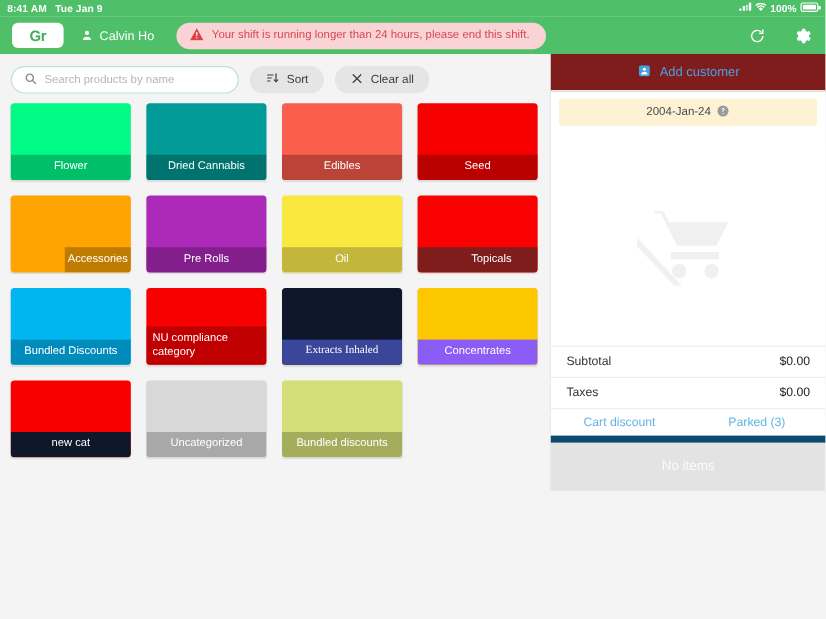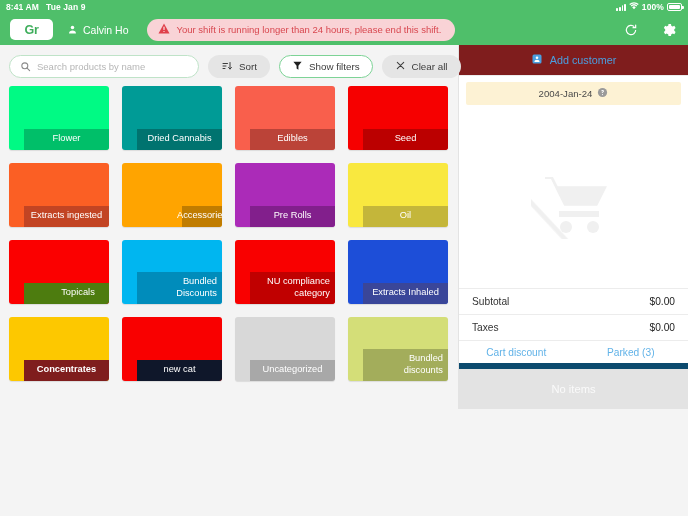--- a/index.html
+++ b/index.html
@@ -15,21 +15,21 @@
   
   .statusbar {
     height: 14px; background: #4fbf6a;
     display: flex; align-items: center;
     padding: 0 6px; color: #fff;
     font-size: 8.5px; font-weight: bold;
     letter-spacing: .1px;
   }
   .sb-time { margin-right: 7px; }
   .sb-date { font-weight: bold; }
-  .sb-right { margin-left: auto; display: flex; align-items: center; gap: 3px; }
+  .sb-right { margin-left: auto; display: flex; align-items: flex-start; gap: 3px; }
   .sig { display: flex; align-items: flex-end; gap: 1px; height: 7px; }
   .sig i { display:block; width: 1.6px; background: #fff; border-radius: .4px; }
   .sig i:nth-child(1){ height: 2.5px; }
   .sig i:nth-child(2){ height: 4px; }
   .sig i:nth-child(3){ height: 5.5px; }
   .sig i:nth-child(4){ height: 7px; }
   .batt { width: 15px; height: 7.5px; border: 1px solid #fff; border-radius: 2px; position: relative; padding: 1px; }
   .batt::after { content:""; position:absolute; right:-2.6px; top: 2.2px; width: 1.4px; height: 2.8px; background:#fff; border-radius: 0 1px 1px 0; }
   .batt span { display:block; height: 100%; background: #fff; border-radius: 1px; }
   .pct { font-size: 8.5px; }
@@ -83,23 +83,23 @@
   .grid {
     display: grid; grid-template-columns: repeat(4, 100px);
     gap: 13px 13px; padding: 0 9px;
   }
   .tile {
     height: 64px; border-radius: 3px; overflow: hidden; position: relative;
     display: flex; flex-direction: column; justify-content: flex-end; cursor: pointer;
     box-shadow: 0 1px 1px rgba(0,0,0,.10);
   }
   .tile .label {
-    font-size: 9.3px; color: #fff; text-align: right; line-height: 11.5px;
+    font-size: 9.3px; color: #fff; text-align: left; line-height: 11.5px;
     padding: 4px 5px 5px 5px; min-height: 21px;
-    display: flex; align-items: center; justify-content: center; margin-left: 15px;
+    display: flex; align-items: center; justify-content: center;
   }
   .tile.two .label { min-height: 31px; }
 
   
   .addcust {
     height: 31px; display: flex; align-items: center; justify-content: center;
     gap: 7px; color: #4a9fe0; font-size: 10.8px; border-bottom: 1px solid #ececec;
     cursor: pointer; background: #7f1d1d;
   }
   .datebar {
@@ -210,28 +210,20 @@
           <span>
             <svg width="12" height="12" viewBox="0 0 24 24" fill="none" stroke="#3c3c3c" stroke-width="2" stroke-linecap="round">
                 <path d="M4 7h9M4 12h6M4 17h4"></path>
                 <path d="M18 5v13"></path>
                 <path d="M15 15l3 3 3-3"></path>
               </svg>
           </span>
           <span>Sort</span>
         </div>
 
-        <div class="pill outline">
-          <span>
-            <svg width="11" height="11" viewBox="0 0 24 24" fill="#1f1f1f">
-                <path d="M3 4h18l-7 8.5V21l-4-2.2v-6.3L3 4z"></path>
-              </svg>
-          </span>
-          <span>Show filters</span>
-        </div>
 
         <div class="pill">
           <span>
             <svg width="11" height="11" viewBox="0 0 24 24" fill="none" stroke="#3c3c3c" stroke-width="2.2" stroke-linecap="round">
                 <path d="M5 5l14 14M19 5L5 19"></path>
               </svg>
           </span>
           <span>Clear all</span>
         </div>
       </div>
@@ -242,46 +234,43 @@
           </div>
           <div class="tile" style="background: rgb(0, 155, 150);">
             <div class="label" style="background: rgb(0, 115, 111);">Dried Cannabis</div>
           </div>
           <div class="tile" style="background: rgb(249, 95, 76);">
             <div class="label" style="background: rgb(187, 67, 56);">Edibles</div>
           </div>
           <div class="tile" style="background: rgb(246, 0, 0);">
             <div class="label" style="background: rgb(187, 0, 0);">Seed</div>
           </div>
-          <div class="tile" style="background: rgb(251, 95, 36);">
-            <div class="label" style="background: rgb(194, 68, 35);">Extracts ingested</div>
-          </div>
           <div class="tile" style="background: rgb(255, 164, 0); padding-left: 45px;">
             <div class="label" style="background: rgb(192, 124, 0);">Accessories</div>
           </div>
           <div class="tile" style="background: rgb(171, 43, 184);">
             <div class="label" style="background: rgb(130, 31, 140);">Pre Rolls</div>
           </div>
           <div class="tile" style="background: rgb(249, 232, 63);">
             <div class="label" style="background: rgb(196, 182, 58);">Oil</div>
           </div>
           <div class="tile" style="background: rgb(251, 0, 0);">
-            <div class="label" style="background: #4d7c0f; padding-left: 28px;">Topicals</div>
+            <div class="label" style="background: #7f1d1d; padding-left: 28px;">Topicals</div>
           </div>
           <div class="tile" style="background: rgb(0, 182, 240);">
             <div class="label" style="background: rgb(0, 140, 187);">Bundled Discounts</div>
           </div>
           <div class="tile two" style="background: rgb(249, 0, 0);">
             <div class="label" style="background: rgb(192, 0, 0);">NU compliance category</div>
           </div>
-          <div class="tile" style="background: #1d4ed8;">
+          <div class="tile" style="background: #0f172a; font-family: Liberation Serif, serif;">
             <div class="label" style="background: rgb(58, 70, 153);">Extracts Inhaled</div>
           </div>
           <div class="tile" style="background: rgb(253, 200, 0);">
-            <div class="label" style="background: #7f1d1d; font-weight: bold;">Concentrates</div>
+            <div class="label" style="background: #8b5cf6;">Concentrates</div>
           </div>
           <div class="tile" style="background: rgb(249, 0, 0);">
             <div class="label" style="background: #0f172a;">new  cat</div>
           </div>
           <div class="tile" style="background: rgb(216, 216, 216);">
             <div class="label" style="background: rgb(168, 168, 168);">Uncategorized</div>
           </div>
           <div class="tile" style="background: rgb(212, 222, 120);">
             <div class="label" style="background: rgb(163, 173, 91);">Bundled discounts</div>
           </div>

